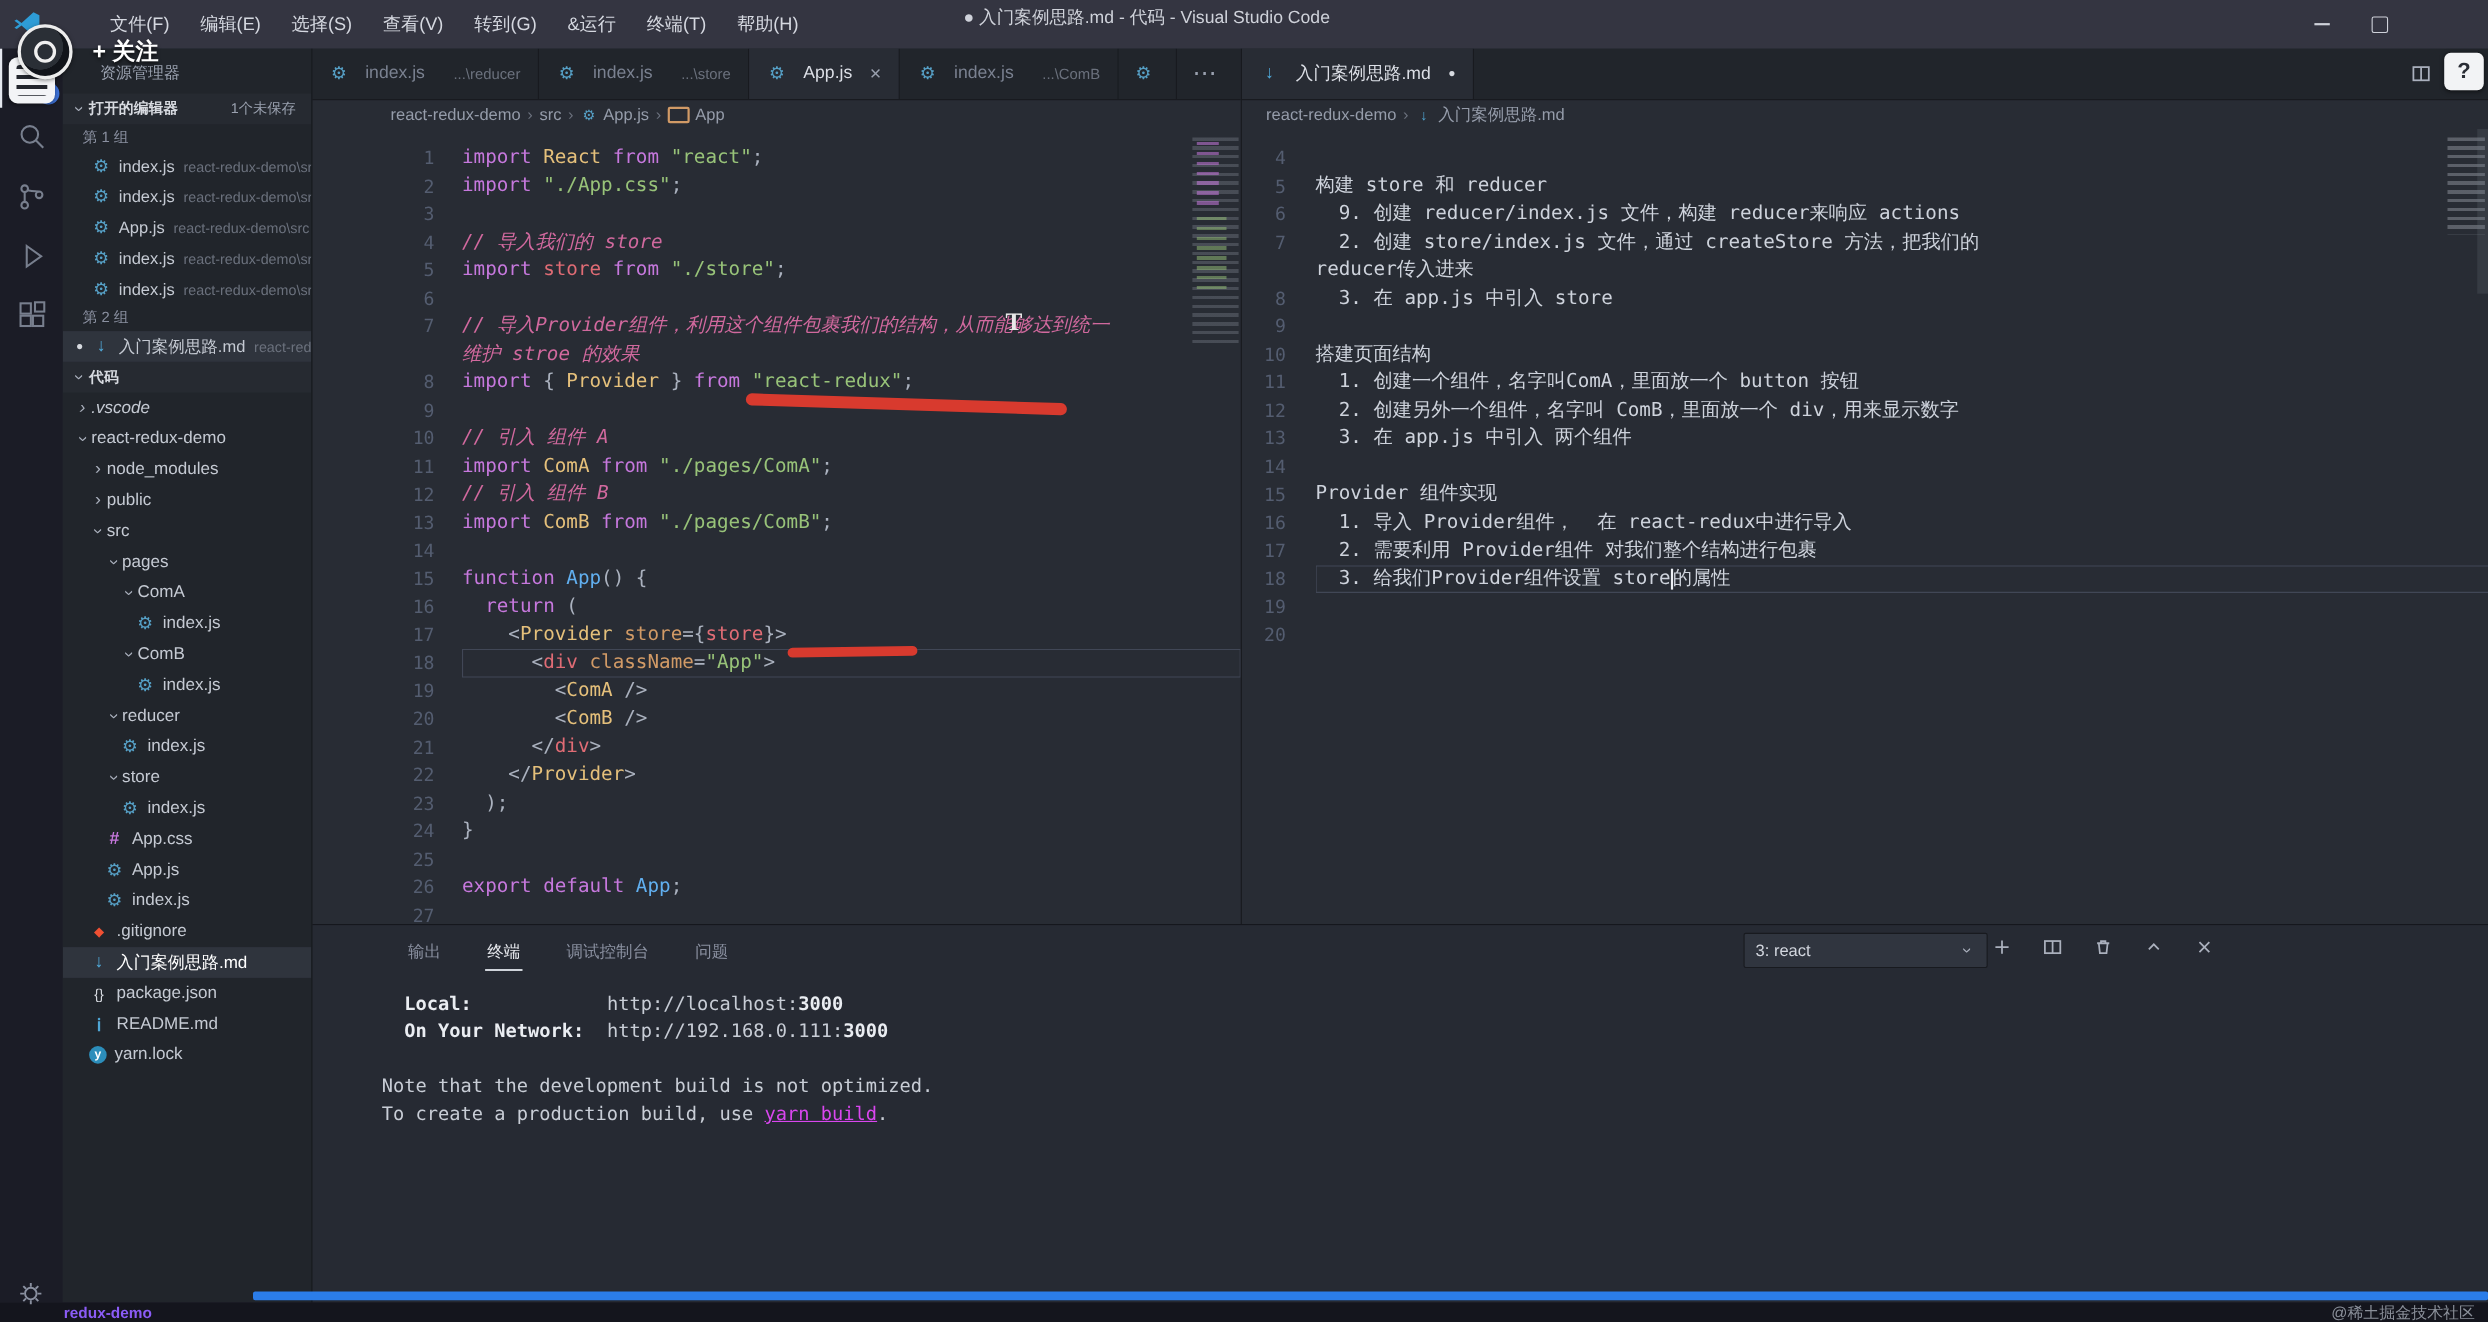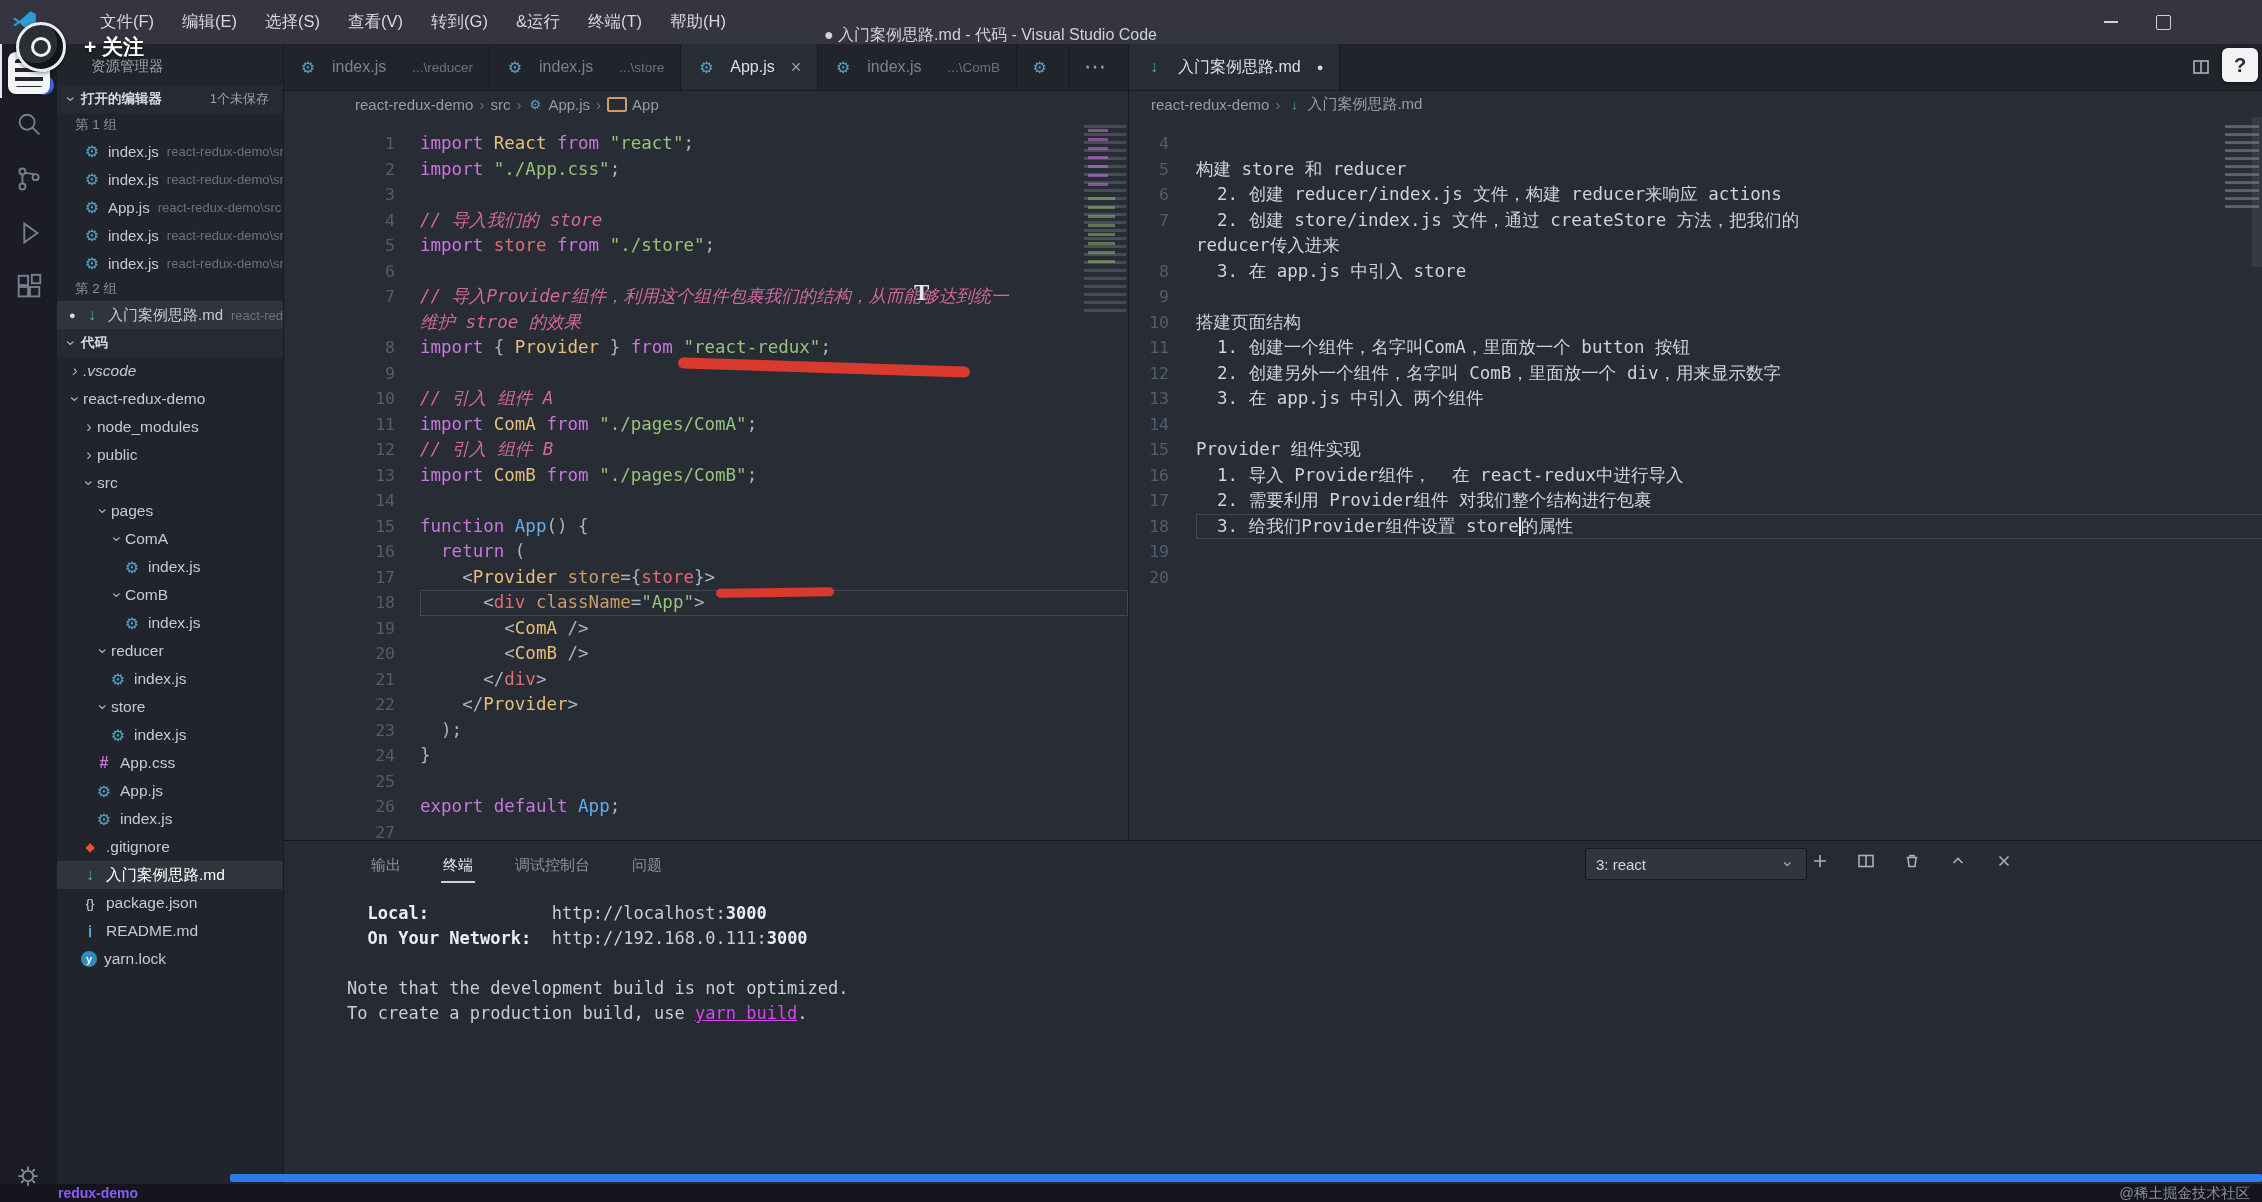--- a/index.html
+++ b/index.html
@@ -6,22 +6,22 @@
   body{width:2262px;height:1202px;overflow:hidden;background:#282c34;position:relative;
        font-family:"Liberation Sans",sans-serif;color:#d7dae0;}
   .window{position:absolute;inset:0;}
 
   
   .titlebar{position:absolute;left:0;top:0;width:2262px;height:44px;background:#343541;
             display:flex;align-items:center;z-index:5;}
   .vsc-logo{width:26px;height:26px;margin-left:12px;flex:0 0 auto;}
   .menubar{display:flex;margin-left:48px;}
   .menu-item{padding:5px 14px;font-size:16.5px;color:#d5d8e0;white-space:nowrap;}
-  .window-title{position:absolute;left:824px;top:0;height:32px;display:flex;align-items:center;
-                font-size:16px;color:#cfd2da;margin-top:19px;}
+  .window-title{position:absolute;left:876px;top:0;height:32px;display:flex;align-items:center;
+                font-size:16px;color:#cfd2da;}
   .win-controls{position:absolute;right:84px;top:0;height:44px;display:flex;align-items:center;gap:22px;}
   .wc{width:30px;height:30px;display:flex;align-items:center;justify-content:center;}
   .wc.min i{width:14px;height:2px;background:#cfd2da;display:block;}
   .wc.restore i{width:13px;height:13px;border:1.5px solid #cfd2da;border-radius:2px;display:block;}
   .help-box{position:absolute;left:2222px;top:48px;width:36px;height:34px;background:#f2f3f5;
             color:#2a2d35;border-radius:6px;display:flex;align-items:center;justify-content:center;
             font-size:20px;font-weight:bold;z-index:40;box-shadow:0 1px 4px rgba(0,0,0,.5);}
 
   
   .activitybar{position:absolute;left:0;top:44px;width:57px;height:1140px;background:#1b1c26;z-index:4;}
@@ -572,21 +572,21 @@
           <div class="code-row">
             <span class="gutter">4</span>
             <span class="ltext"></span>
           </div>
           <div class="code-row">
             <span class="gutter">5</span>
             <span class="ltext"><span class="tk-w">构建 store 和 reducer</span></span>
           </div>
           <div class="code-row">
             <span class="gutter">6</span>
-            <span class="ltext"><span class="tk-w">  2. 创建 reducer/index.js 文件，构建 reducer来响应 actions</span></span>
+            <span class="ltext"><span class="tk-w">  9. 创建 reducer/index.js 文件，构建 reducer来响应 actions</span></span>
           </div>
           <div class="code-row">
             <span class="gutter">7</span>
             <span class="ltext"><span class="tk-w">  2. 创建 store/index.js 文件，通过 createStore 方法，把我们的</span></span>
           </div>
           <div class="code-row">
             <span class="gutter"></span>
             <span class="ltext"><span class="tk-w">reducer传入进来</span></span>
           </div>
           <div class="code-row">

